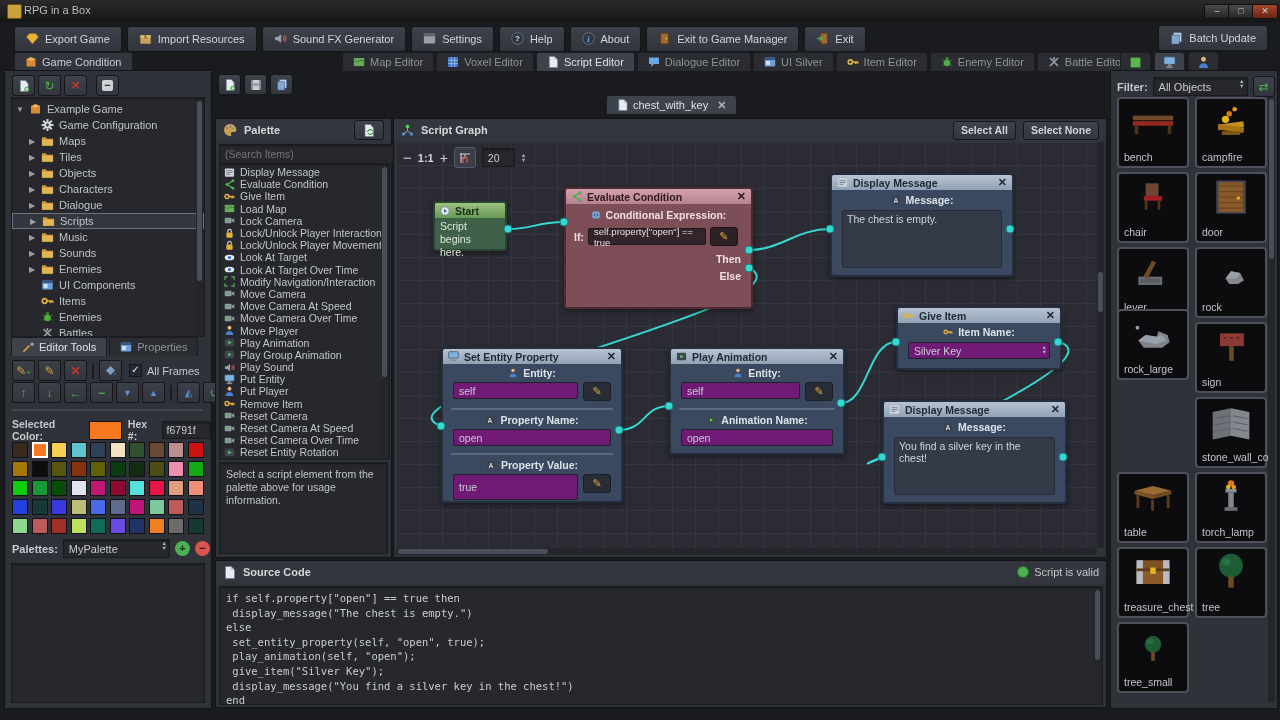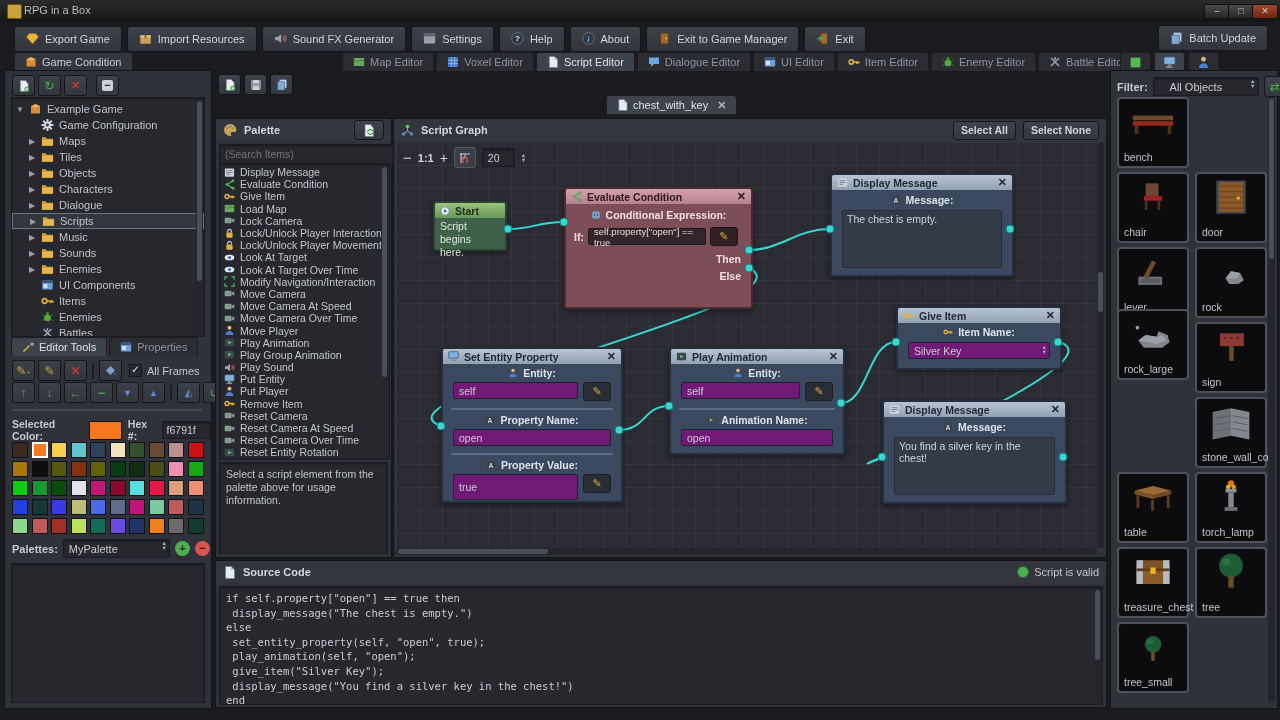--- a/index.html
+++ b/index.html
@@ -189,21 +189,21 @@
             <path d="M1 1.5h10v6.5H6L3.2 11V8H1z" fill="#6aa7e0"></path>
           </svg></span>
         <span>Dialogue Editor</span>
       </div>
       <div class="ptab inactive">
         <span class="ic" style="width: 12px; height: 12px;"><svg viewBox="0 0 12 12">
             <rect x="0.8" y="1.4" width="10.4" height="9.2" rx="1" fill="#6d9fd8"></rect>
             <rect x="0.8" y="1.4" width="10.4" height="2.6" fill="#35547c"></rect>
             <rect x="2" y="5" width="4" height="4" fill="#cfe0f2"></rect>
           </svg></span>
-        <span>UI Editor</span>
+        <span>UI Silver</span>
       </div>
       <div class="ptab inactive">
         <span class="ic" style="width: 12px; height: 12px;"><svg viewBox="0 0 13 12">
             <circle cx="3.6" cy="6" r="2.3" fill="none" stroke="#e3b23c" stroke-width="1.7"></circle>
             <path d="M5.8 6h6M9.5 6v2.3M11.8 6v1.7" stroke="#e3b23c" stroke-width="1.7" fill="none"></path>
           </svg></span>
         <span>Item Editor</span>
       </div>
       <div class="ptab inactive">
         <span class="ic" style="width: 12px; height: 12px;"><svg viewBox="0 0 12 12">
@@ -1058,41 +1058,52 @@
 end</pre>
     <div class="abs scroll-track" style="right:1px;top:1px;width:7px;height:115px;">
       <div class="scroll-thumb" style="left:1px;top:2px;width:5px;height:70px;"></div>
     </div>
   </div>
 </div>
 
 <div class="abs panel" style="left:1110px;top:70px;width:166px;height:637px;">
   <div class="abs" style="left:6px;top:5px;display:flex;align-items:center;gap:5px;">
     <span style="font-weight:bold;">Filter:</span>
-    <span class="inset" style="width:88px;height:17px;display:inline-flex;align-items:center;padding-left:16px;position:relative;">
+    <span class="inset" style="width:88px;height:17px;display:inline-flex;align-items:center;padding-left:5px;position:relative;">
       <span>All Objects</span>
       <span class="spin" style="position:absolute;right:2px;top:1px;">
           <span>▲</span>
           <span>▼</span>
         </span>
     </span>
     <span class="sbtn" style="width:20px;height:19px;">
         <span style="color:#4caf50;font-size:12px;">⇄</span>
       </span>
   </div>
   <div class="abs" id="asset-grid" style="left:0;top:26px;width:160px;height:611px;overflow:hidden;">
       <div class="asset" style="left: 6px; top: 0px;">
         <svg width="60" height="44" viewBox="0 0 64 48">
           <rect x="10" y="16" width="44" height="5" fill="#6e4a2a"></rect>
           <rect x="10" y="22" width="44" height="5" fill="#93281e"></rect>
           <rect x="12" y="27" width="4" height="9" fill="#4c3318"></rect>
           <rect x="48" y="27" width="4" height="9" fill="#4c3318"></rect>
         </svg>
         <div class="lbl">bench</div>
       </div>
+      <div class="asset" style="left: 84px; top: 0px;">
+        <svg width="60" height="44" viewBox="0 0 64 48">
+          <circle cx="30" cy="14" r="3" fill="#e07818"></circle>
+          <circle cx="36" cy="9" r="2.5" fill="#e8981c"></circle>
+          <circle cx="26" cy="20" r="4" fill="#e8b41c"></circle>
+          <rect x="18" y="24" width="28" height="6" fill="#c8901c" transform="rotate(-8 32 27)"></rect>
+          <rect x="18" y="27" width="28" height="6" fill="#a87414" transform="rotate(8 32 30)"></rect>
+          <rect x="22" y="33" width="20" height="4" fill="#7c5a10"></rect>
+        </svg>
+        <div class="lbl">campfire</div>
+      </div>
       <div class="asset" style="left: 6px; top: 75px;">
         <svg width="60" height="44" viewBox="0 0 64 48">
           <rect x="24" y="8" width="14" height="14" fill="#6e4434"></rect>
           <rect x="22" y="22" width="20" height="5" fill="#a31e1e"></rect>
           <rect x="23" y="27" width="3" height="10" fill="#4c3318"></rect>
           <rect x="37" y="27" width="3" height="10" fill="#4c3318"></rect>
         </svg>
         <div class="lbl">chair</div>
       </div>
       <div class="asset" style="left: 84px; top: 75px;">

